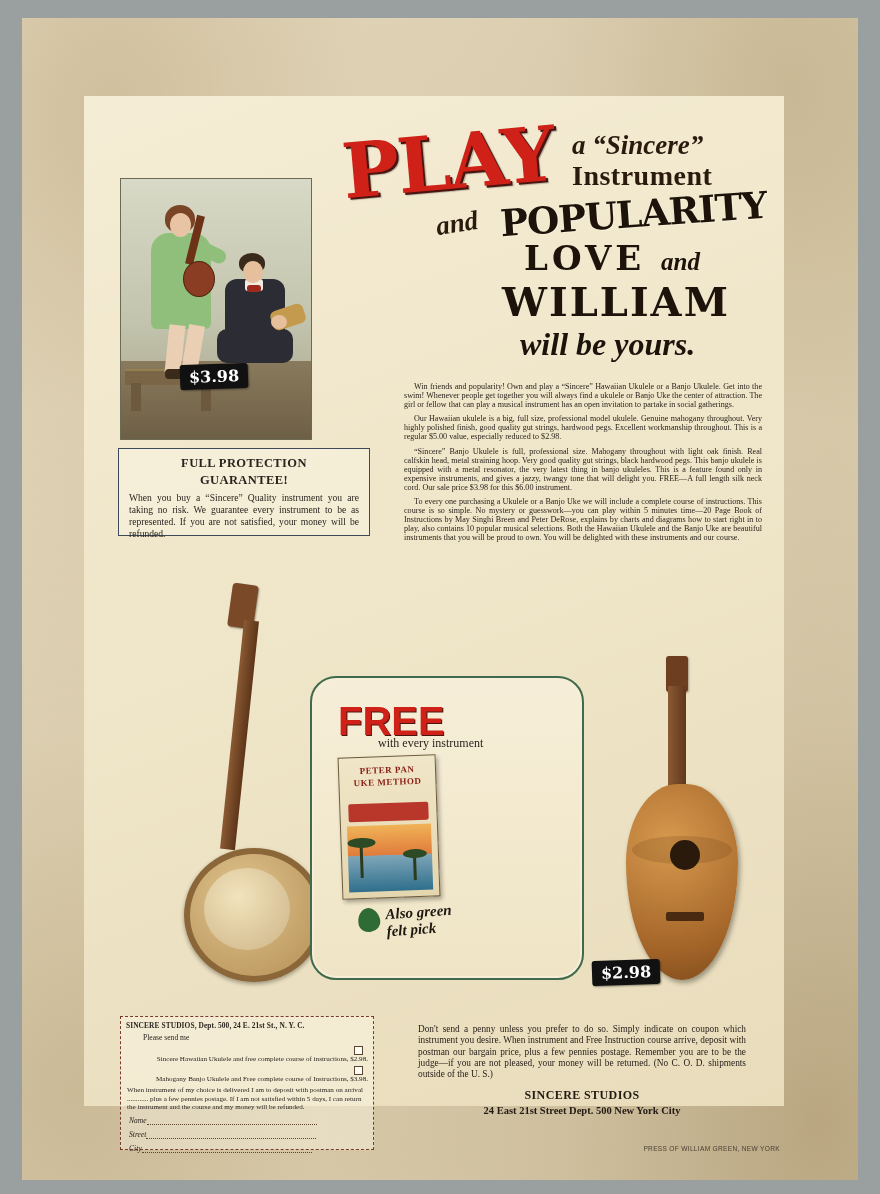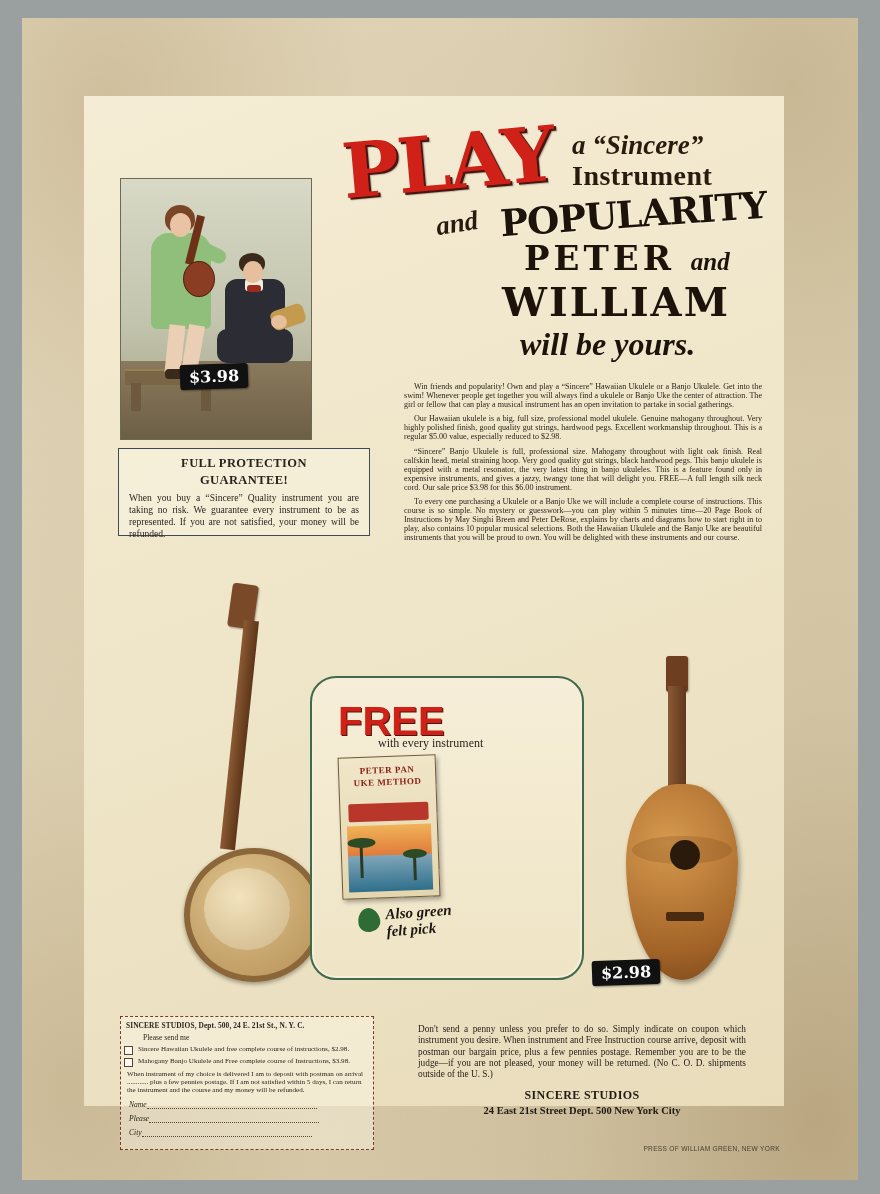--- a/index.html
+++ b/index.html
@@ -221,21 +221,21 @@
   .uk-bridge{position:absolute;left:40px;top:128px;width:38px;height:9px;background:#4b2a12;border-radius:2px;}
 
   
   .coupon{
     position:absolute;left:36px;top:920px;width:252px;height:132px;
     border:1px dashed #7a3a2a;background:rgba(255,252,238,.4);
     font-family:"Liberation Serif", serif;color:#2b2520;
   }
   .coupon .cphead{font-size:7.4px;font-weight:bold;margin:4px 5px 0;letter-spacing:.1px;}
   .coupon .cpsend{font-size:7.6px;margin:3px 0 2px 22px;}
-  .cprow{display:flex;align-items:center;margin:1px 5px 1px 3px;}
+  .cprow{display:flex;align-items:flex-end;margin:1px 5px 1px 12px;flex-direction:column;}
   .cpbox{width:7px;height:7px;border:1px solid #5a4433;margin:2px 5px 0 0;flex:0 0 auto;background:#fffdf2;}
   .cprow span{font-size:7.1px;line-height:8.2px;}
   .cpnote{font-size:7.1px;line-height:8.2px;margin:3px 6px;}
   .cpfield{font-size:7.6px;font-style:italic;margin:5px 8px 0;}
   .cpdots{border-bottom:1px dotted #5a4433;display:inline-block;width:170px;height:8px;vertical-align:bottom;}
 
   
   .snm{position:absolute;left:330px;top:922px;width:336px;}
   .snm-title{
     text-align:center;font-size:14px;font-weight:bold;color:#2a2420;
@@ -288,21 +288,21 @@
       <div class="m-hand"></div>
     </div>
 
     <div class="headline">
       <div class="play">PLAY</div>
       <div class="sincere">a “Sincere”</div>
       <div class="instrument">Instrument</div>
       <div class="andword">and</div>
       <div class="popularity">POPULARITY</div>
       <div class="loveline">
-        <span>PETER</span>
+        <span>LOVE</span>
         <span class="loveand">and</span>
       </div>
       <div class="romance">WILLIAM</div>
       <div class="willbe">will be yours.</div>
     </div>
 
     <div class="guar">
       <h4>FULL PROTECTION</h4>
       <h4 style="margin-top:0">GUARANTEE!</h4>
       <p>When you buy a “Sincere” Quality instrument you are taking no risk. We guarantee every instrument to be as represented. If you are not satisfied, your money will be refunded.</p>
@@ -363,21 +363,21 @@
       </div>
       <div class="cprow">
         <div class="cpbox"></div>
         <span>Mahogany Banjo Ukulele and Free complete course of Instructions, $3.98.</span>
       </div>
       <div class="cpnote">When instrument of my choice is delivered I am to deposit with postman on arrival ............ plus a few pennies postage. If I am not satisfied within 5 days, I can return the instrument and the course and my money will be refunded.</div>
       <div class="cpfield">
         <span>Name</span><span class="cpdots"></span>
       </div>
       <div class="cpfield">
-        <span>Please</span><span class="cpdots"></span>
+        <span>Street</span><span class="cpdots"></span>
       </div>
       <div class="cpfield">
         <span>City</span><span class="cpdots"></span>
       </div>
     </div>
 
     <div class="snm">
       <p>Don't send a penny unless you prefer to do so. Simply indicate on coupon which instrument you desire. When instrument and Free Instruction course arrive, deposit with postman our bargain price, plus a few pennies postage. Remember you are to be the judge—if you are not pleased, your money will be returned. (No C. O. D. shipments outside of the U. S.)</p>
       <div class="studio">SINCERE STUDIOS</div>
       <div class="addr">24 East 21st Street    Dept. 500    New York City</div>

